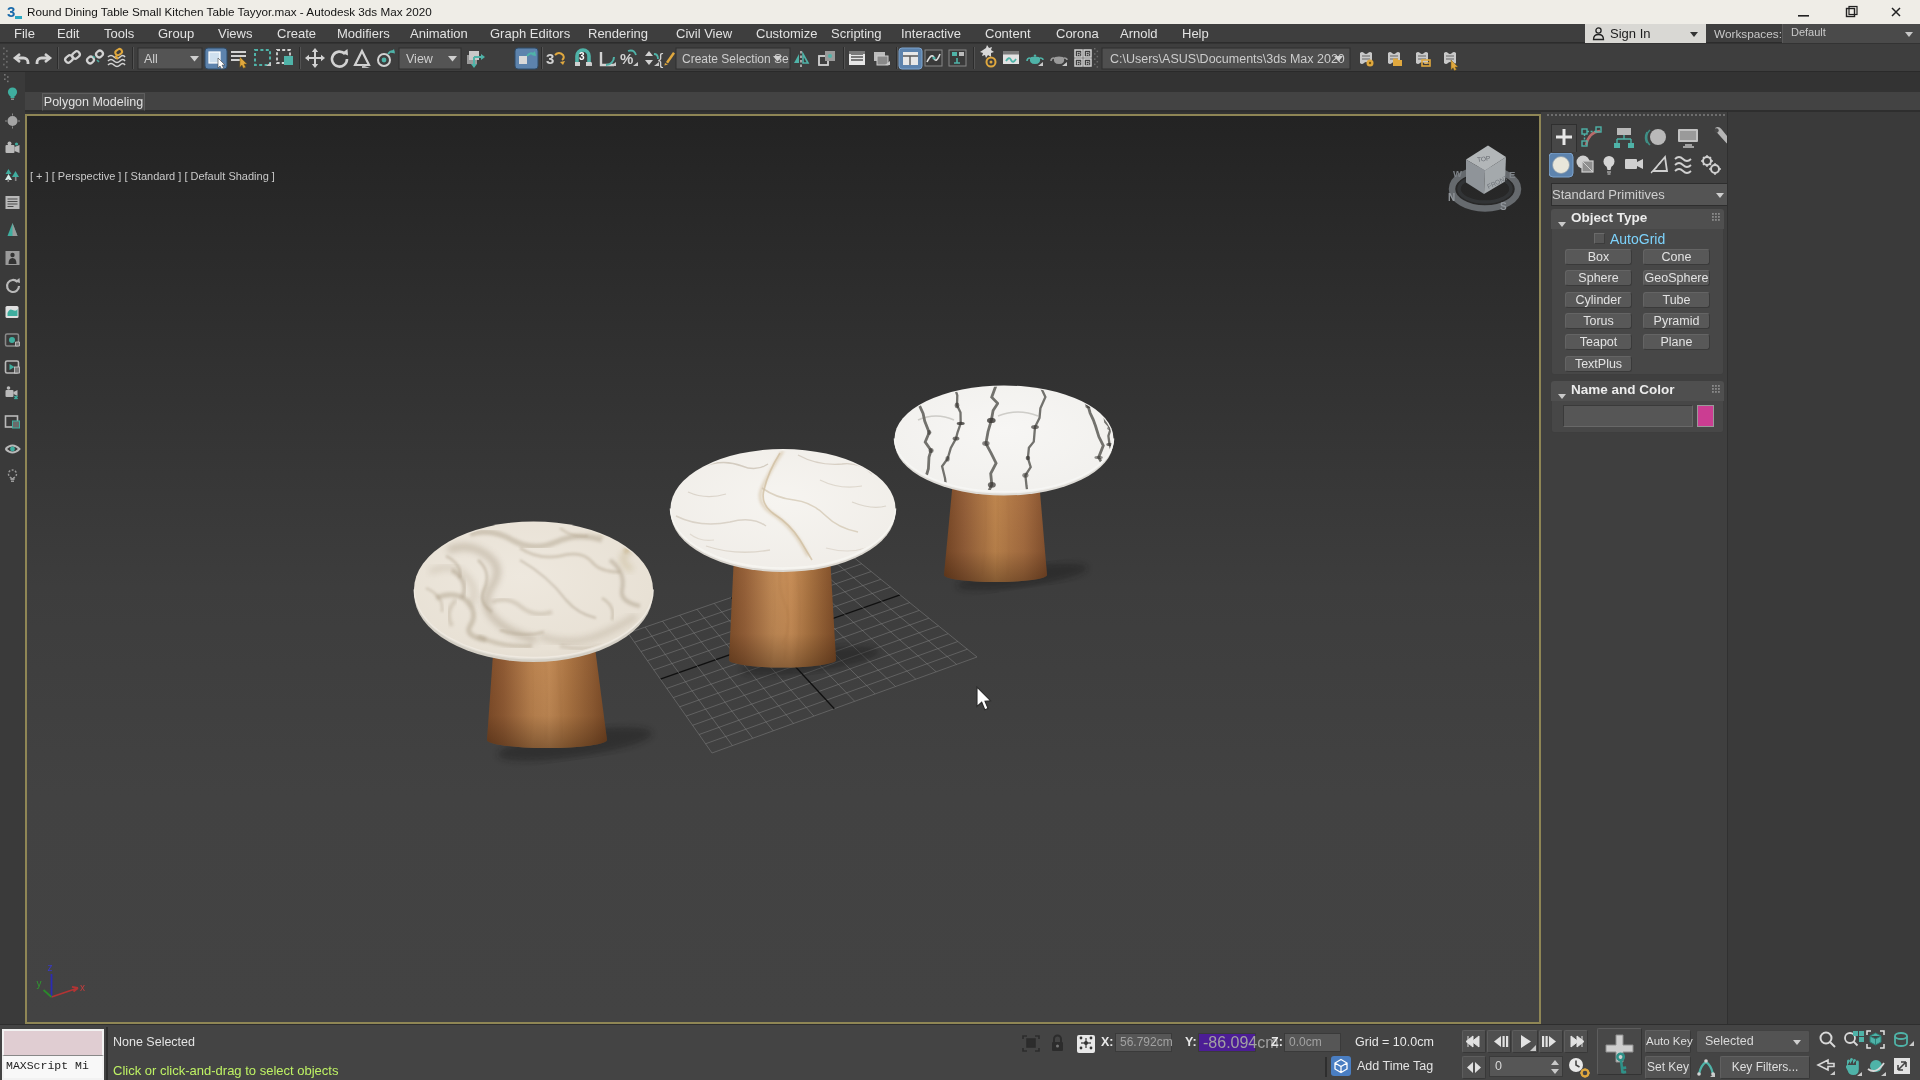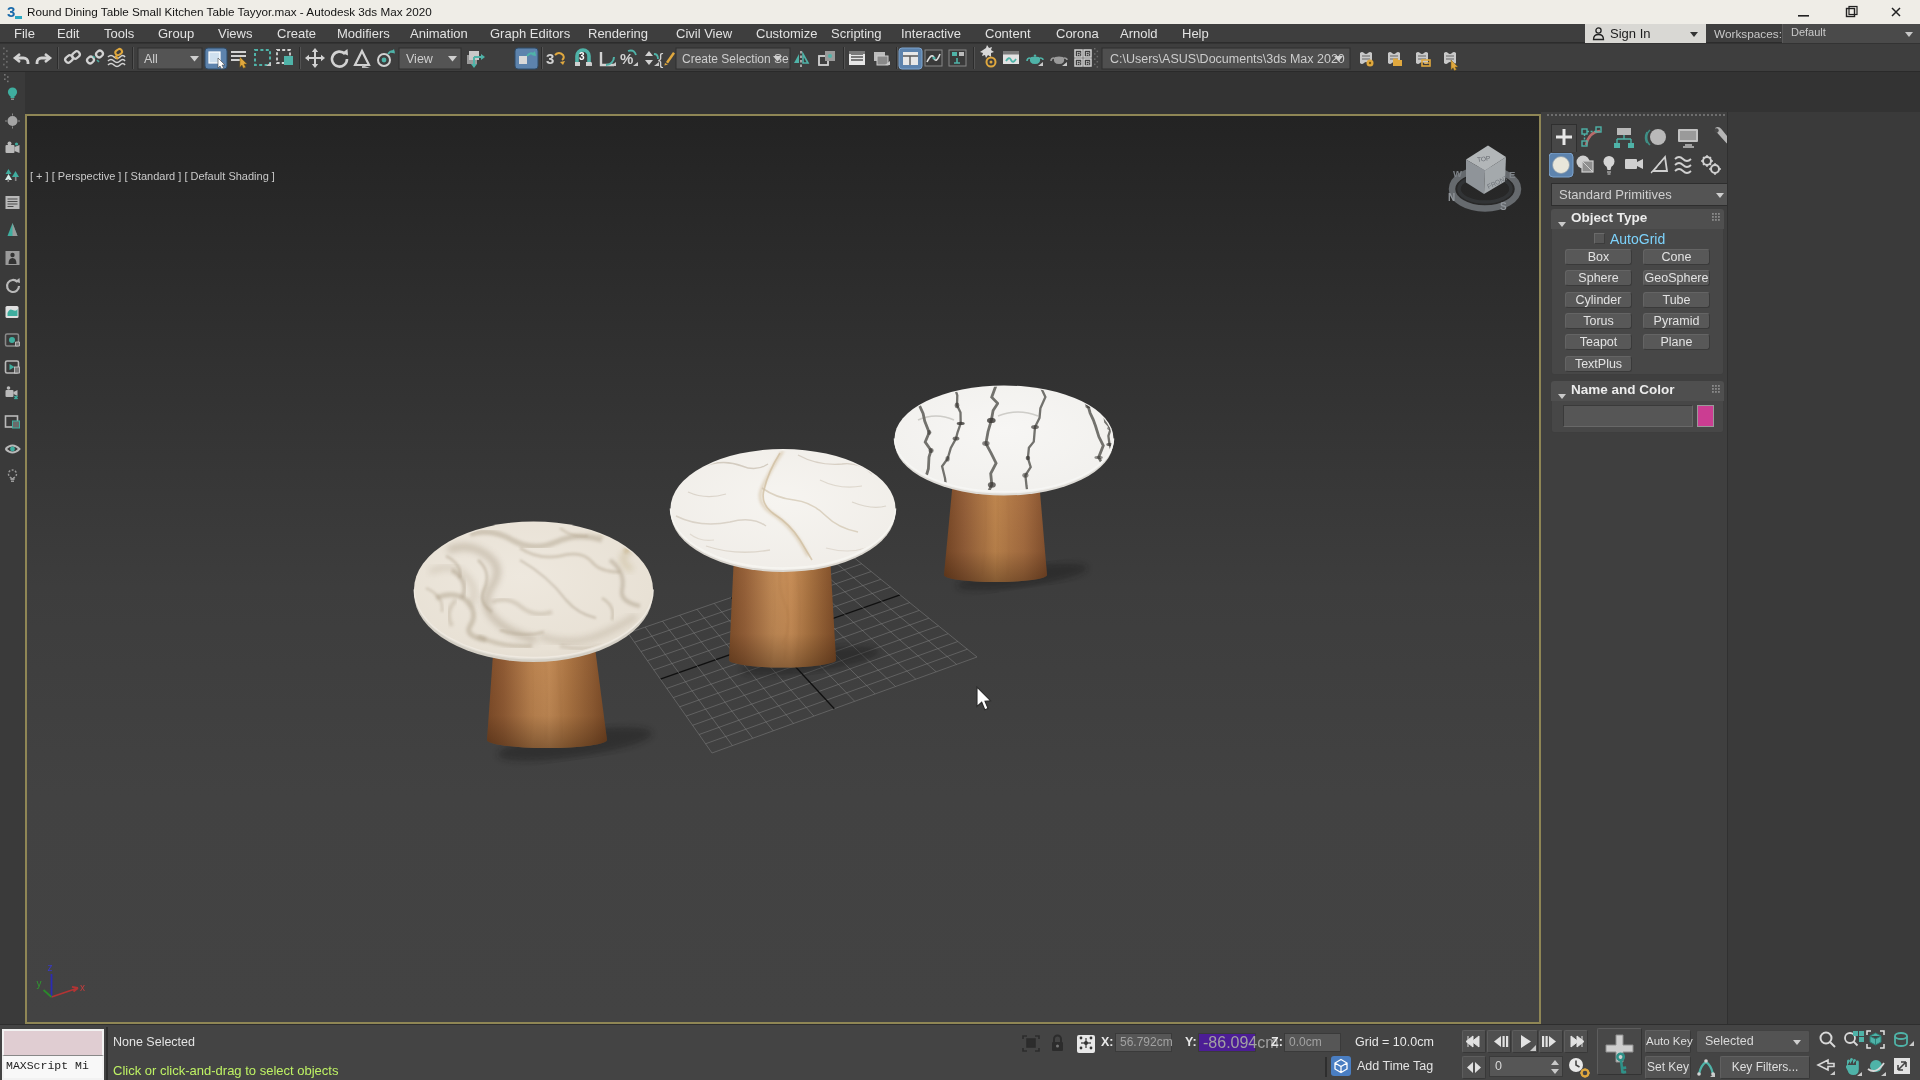--- a/index.html
+++ b/index.html
@@ -369,20 +369,23 @@
         <rect x="8" y="10" width="8" height="6" fill="none" stroke="#e0a83e" stroke-width="1.6"></rect>
         <path d="M10 13 h6" stroke="#e0a83e" stroke-width="1.4"></path>
       </g>
       <g transform="translate(1442,50)">
         <path d="M2 3 q2 -2 4 0 q2 2 4 0 q2 -2 4 0 v10 q-2 2 -4 0 q-2 -2 -4 0 q-2 2 -4 0 z" fill="#c9c9c9"></path>
         <path d="M4 6 h8 M4 9 h8" stroke="#666" stroke-width="1.2"></path>
         <path d="M9 10 l7 7 -3 0 1.4 2.6 -2 1 -1.4 -2.8 -2 2 z" fill="#e0a83e" stroke="#7a5a10" stroke-width="0.5"></path>
       </g>
     </svg>
 
+<div class="abs" id="ribbon2">
+  <div class="abs" style="left:42px;top:1px;width:103px;height:18px;background:#4b4b4b;border:1px solid #5e5e5e;border-bottom-color:#343434;color:#e0e0e0;font-size:12.5px;text-align:center;line-height:16px;white-space:nowrap">Polygon Modeling</div>
+</div>
 
 <div class="abs" id="leftstrip"></div>
 <svg class="abs" style="left:0;top:72px" width="25" height="953" viewBox="0 0 25 953">
       <rect x="4" y="2.0" width="1.6" height="1.6" fill="#777"></rect>
       <rect x="7" y="4.2" width="1.6" height="1.6" fill="#777"></rect>
       <rect x="4" y="6.4" width="1.6" height="1.6" fill="#777"></rect>
       <rect x="7" y="8.6" width="1.6" height="1.6" fill="#777"></rect>
       <g transform="translate(4.5,14)">
         <circle cx="8" cy="6" r="4.6" fill="#3fae9f"></circle>
         <rect x="6" y="10" width="4" height="2" fill="#3fae9f"></rect>
@@ -853,21 +856,21 @@
           <circle cx="8" cy="8" r="4" fill="none" stroke="#d0d0d0" stroke-width="2"></circle>
           <g stroke="#d0d0d0" stroke-width="1.4">
             <path d="M8 2 v2 M8 12 v2 M2 8 h2 M12 8 h2 M4 4 l1.4 1.4 M10.6 10.6 l1.4 1.4 M12 4 l-1.4 1.4 M5.4 10.6 L4 12"></path>
           </g>
           <circle cx="16" cy="16" r="4" fill="none" stroke="#d0d0d0" stroke-width="2"></circle>
           <g stroke="#d0d0d0" stroke-width="1.4">
             <path d="M16 10 v2 M16 20 v2 M10 16 h2 M20 16 h2"></path>
           </g>
         </g>
       </svg>
-      <div class="abs" style="left:10px;top:71px;width:181px;height:23px;background:#545454;border:1px solid #2e2e2e;color:#cfcfcf;font-size:13px;line-height:21px;padding-left:7px">Standard Primitives<span style="position:absolute;right:7px;top:9px;width:0;height:0;border-left:4.5px solid transparent;border-right:4.5px solid transparent;border-top:5px solid #cfcfcf"></span></div>
+      <div class="abs" style="left:10px;top:71px;width:181px;height:23px;background:#545454;border:1px solid #2e2e2e;color:#cfcfcf;font-size:13px;line-height:21px;">Standard Primitives<span style="position:absolute;right:7px;top:9px;width:0;height:0;border-left:4.5px solid transparent;border-right:4.5px solid transparent;border-top:5px solid #cfcfcf"></span></div>
       <div class="abs" style="left:10px;top:97px;width:173px;height:166px;background:#474747;border-radius:3px;border:1px solid #3e3e3e"></div>
       <div class="abs" style="left:10px;top:97px;width:173px;height:20px;background:#4f4f4f;border-radius:3px 3px 0 0"></div>
       <div class="abs" style="left:16px;top:103px;width:10px;height:10px;"><svg width="10" height="10">
           <path d="M1 3 l4 5 4 -5 z" fill="#c9c9c9"></path>
         </svg></div>
       <div class="abs" style="left:30px;top:98px;width:120px;height:18px;color:#ececec;font-weight:bold;font-size:13.5px">Object Type</div>
       <svg class="abs" style="left:171px;top:101px" width="10" height="10">
         <rect x="0" y="0" width="1.8" height="1.8" fill="#8a8a8a"></rect>
         <rect x="3" y="0" width="1.8" height="1.8" fill="#8a8a8a"></rect>
         <rect x="6" y="0" width="1.8" height="1.8" fill="#8a8a8a"></rect>

